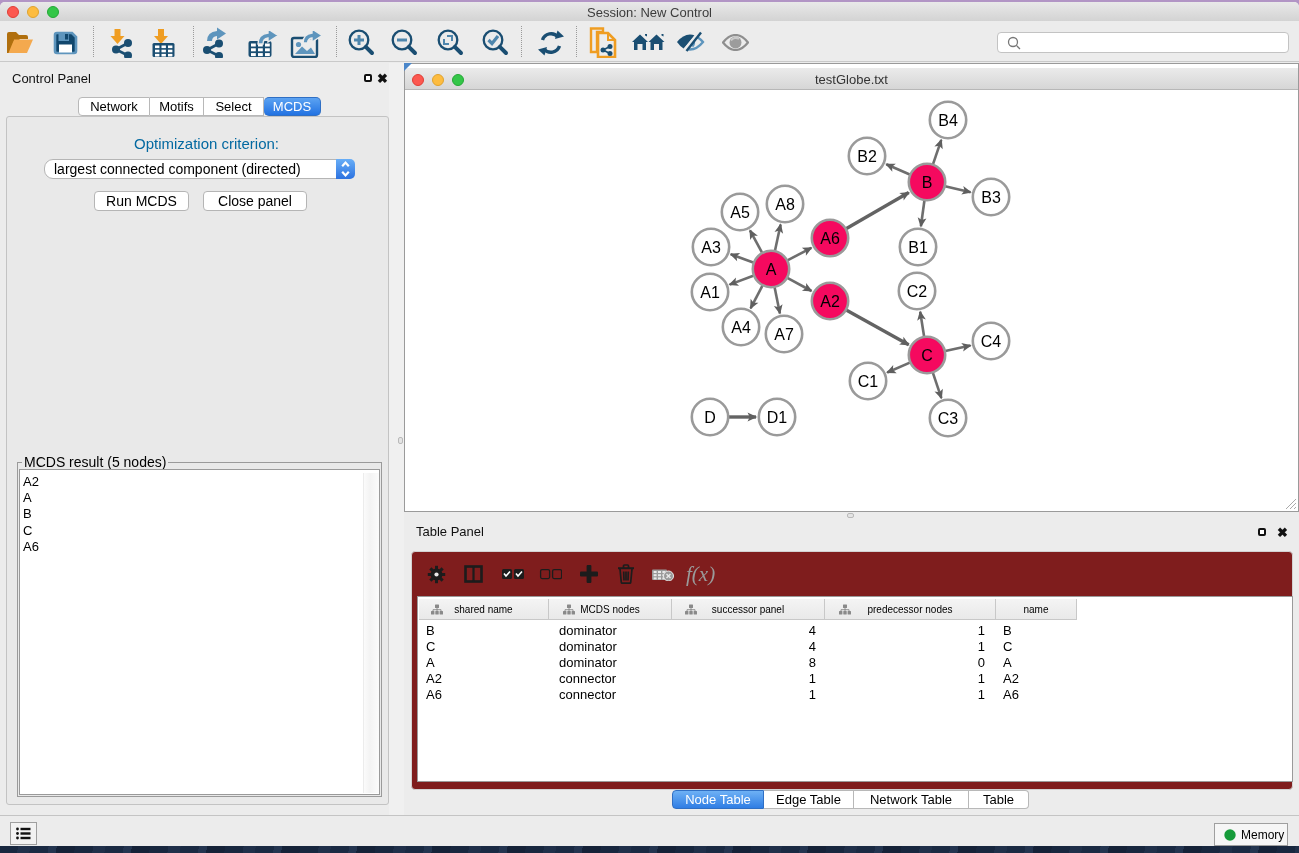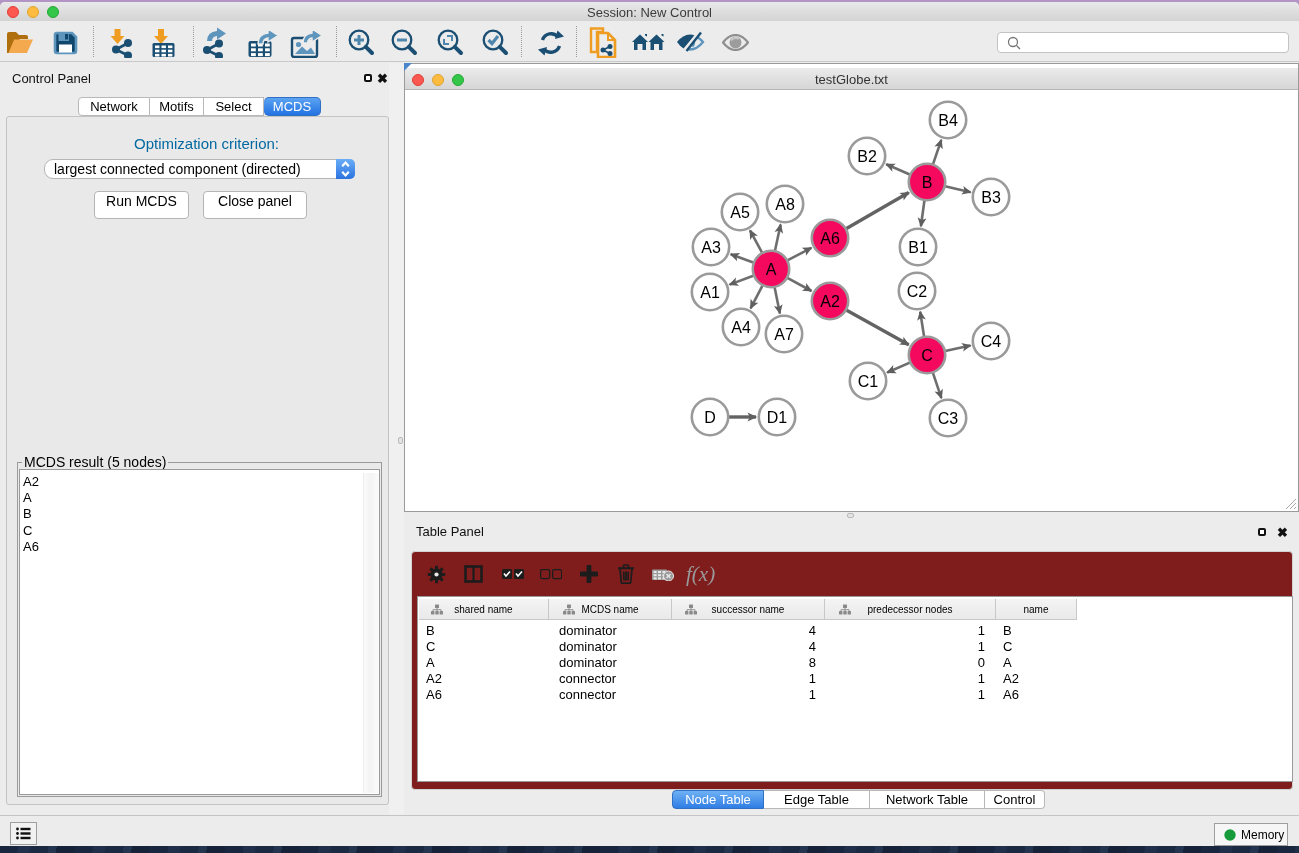--- a/index.html
+++ b/index.html
@@ -32,21 +32,21 @@
   .tab:last-child { border-radius:0 4px 4px 0; }
   .tab.sel { background:linear-gradient(#5ca3f2,#2272e2); color:#fff; border-color:#2f6fc4; border-radius:5px !important; }
   #cp-body { position:absolute; left:6px; top:116px; width:383px; height:689px;
              background:#e9e9e9; border:1px solid #c3c3c3; border-radius:3px; }
   #opt-label { position:absolute; left:8px; width:383px; top:18px; text-align:center; font-size:15px; color:#0369a1; }
   #dropdown { position:absolute; left:37px; top:42px; width:311px; height:20px; background:#fff;
               border:1px solid #b5b5b5; border-radius:9px; font-size:14px; line-height:18px;
               padding-left:9px; color:#000; }
   #dropdown .cap { position:absolute; right:-1px; top:-1px; width:19px; height:20px;
                    background:linear-gradient(#68aef7,#2c72e0); border-radius:0 5px 5px 0; }
-  .btn { position:absolute; height:28px; background:#fff; border:1px solid #b5b5b5; border-radius:4px;
+  .btn { position:absolute; height:20px; background:#fff; border:1px solid #b5b5b5; border-radius:4px;
          font-size:14px; text-align:center; line-height:18px; color:#000; }
   #fieldset { position:absolute; left:10px; top:345px; width:365px; height:335px;
               border:1px solid #9a9a9a; }
   #fs-legend { position:absolute; left:4px; top:-9px; background:#e9e9e9; font-size:14px; padding:0 2px; }
   #mcds-list { position:absolute; left:1px; top:6px; width:361px; height:326px; background:#fff;
                border:1px solid #9a9a9a; font-size:13px; line-height:16.2px; padding:4px 0 0 3px; }
   #mcds-scroll { position:absolute; right:0px; top:3px; width:16px; height:320px; background:linear-gradient(90deg,#fbfbfb,#f3f3f3 40%,#fbfbfb);
                  border-left:1px solid #ececec; }
   
   #netwin { position:absolute; left:404px; top:63px; width:895px; height:449px;
@@ -425,22 +425,22 @@
       <rect x="7.0" y="9.4" width="3" height="2" fill="#e9e9e9"></rect>
       <rect x="11.4" y="3.0" width="3" height="2" fill="#e9e9e9"></rect>
       <rect x="11.4" y="6.2" width="3" height="2" fill="#e9e9e9"></rect>
       <rect x="11.4" y="9.4" width="3" height="2" fill="#e9e9e9"></rect>
       <circle cx="17.5" cy="8" r="5" fill="#9a9a9a" stroke="#e9e9e9" stroke-width="1"></circle>
       <path d="M15.5,6 L19.5,10 M19.5,6 L15.5,10" stroke="#e9e9e9" stroke-width="1.4"></path>
     </svg>
   <div style="position:absolute;left:274px;top:10px;font-family:'Liberation Serif',serif;font-style:italic;font-size:21px;color:#9a9a9a;">f(x)</div>
   <div id="tbl">
     <div class="th" style="left:1px;width:130px;">shared name</div>
-    <div class="th" style="left:131px;width:123px;">MCDS name</div>
-    <div class="th" style="left:254px;width:153px;">successor name</div>
+    <div class="th" style="left:131px;width:123px;">MCDS nodes</div>
+    <div class="th" style="left:254px;width:153px;">successor panel</div>
     <div class="th" style="left:407px;width:171px;">predecessor nodes</div>
     <div class="th" style="left:578px;width:81px;">name</div>
     <svg style="position:absolute;left:13px;top:7px" width="12" height="11" viewBox="0 0 12 11">
         <g fill="#8a8a8a">
           <rect x="4" y="0.5" width="4" height="3.4" rx="0.5"></rect>
           <rect x="0" y="7" width="3.4" height="3.4" rx="0.5"></rect>
           <rect x="4.3" y="7" width="3.4" height="3.4" rx="0.5"></rect>
           <rect x="8.6" y="7" width="3.4" height="3.4" rx="0.5"></rect>
         </g>
         <path d="M6,4 L6,6 M2,7 L2,5.7 L10,5.7 L10,7 M6,5.7 L6,7" stroke="#8a8a8a" stroke-width="0.9" fill="none"></path>
@@ -494,23 +494,23 @@
     <div class="td" style="left:585px;top:74px;">A2</div>
     <div class="td" style="left:8px;top:90px;">A6</div>
     <div class="td" style="left:141px;top:90px;">connector</div>
     <div class="td" style="left:254px;top:90px;width:144px;text-align:right;">1</div>
     <div class="td" style="left:407px;top:90px;width:160px;text-align:right;">1</div>
     <div class="td" style="left:585px;top:90px;">A6</div>
   </div>
 </div>
 <div class="tabrow" style="left:672px; top:790px;">
   <div class="btab sel" style="width:92px;">Node Table</div>
-  <div class="btab" style="width:106px;">Edge Table</div>
+  <div class="btab" style="width:90px;">Edge Table</div>
   <div class="btab" style="width:115px;">Network Table</div>
-  <div class="btab" style="width:60px;">Control</div>
+  <div class="btab" style="width:60px;">Table</div>
 </div>
 
 <div id="statusbar">
   <div style="position:absolute; left:10px; top:6px; width:27px; height:23px; background:#f2f2f2; border:1px solid #9f9f9f;">
     <svg width="15" height="13" viewBox="0 0 15 13" style="position:absolute;left:5px;top:4px;">
       <g fill="#111">
           <circle cx="1.5" cy="2" r="1.4"></circle>
           <circle cx="1.5" cy="6.5" r="1.4"></circle>
           <circle cx="1.5" cy="11" r="1.4"></circle>
       <rect x="4.5" y="0.8" width="10" height="2.4"></rect>

